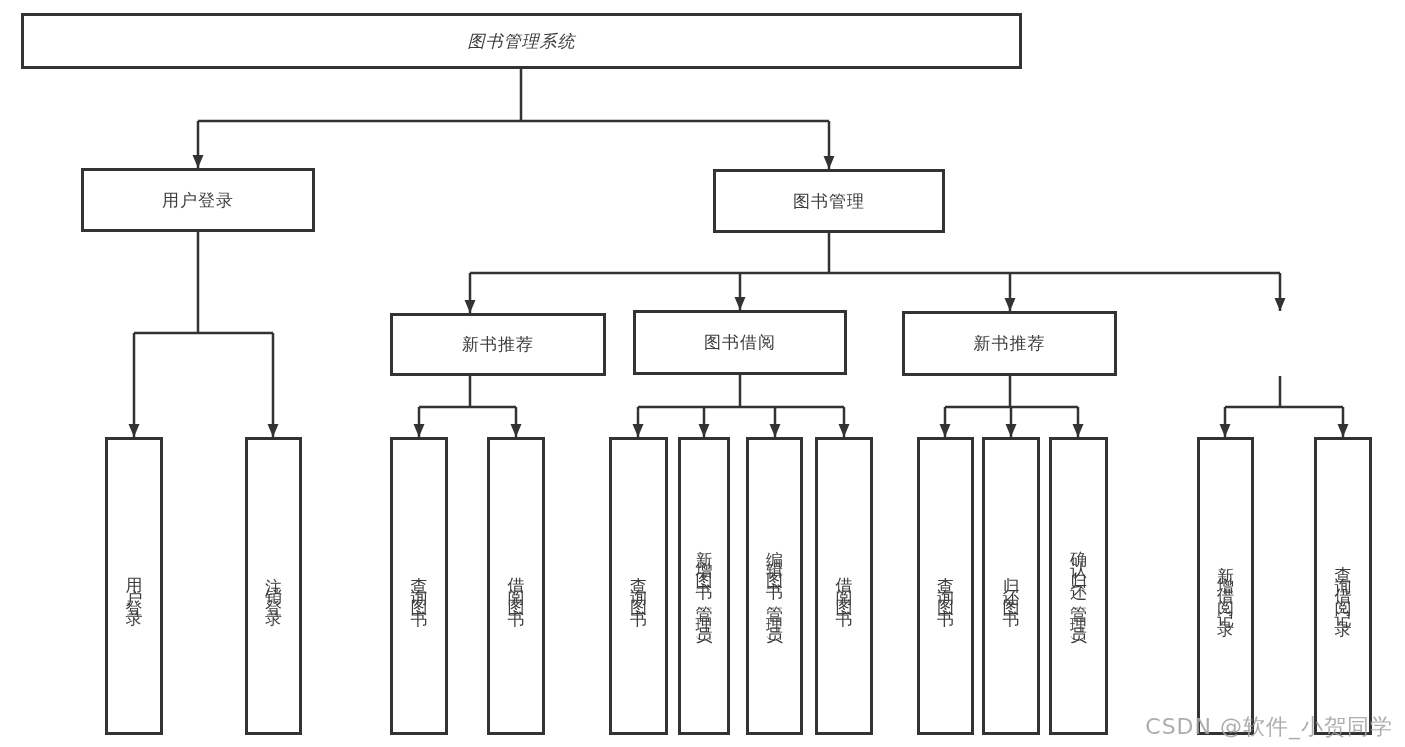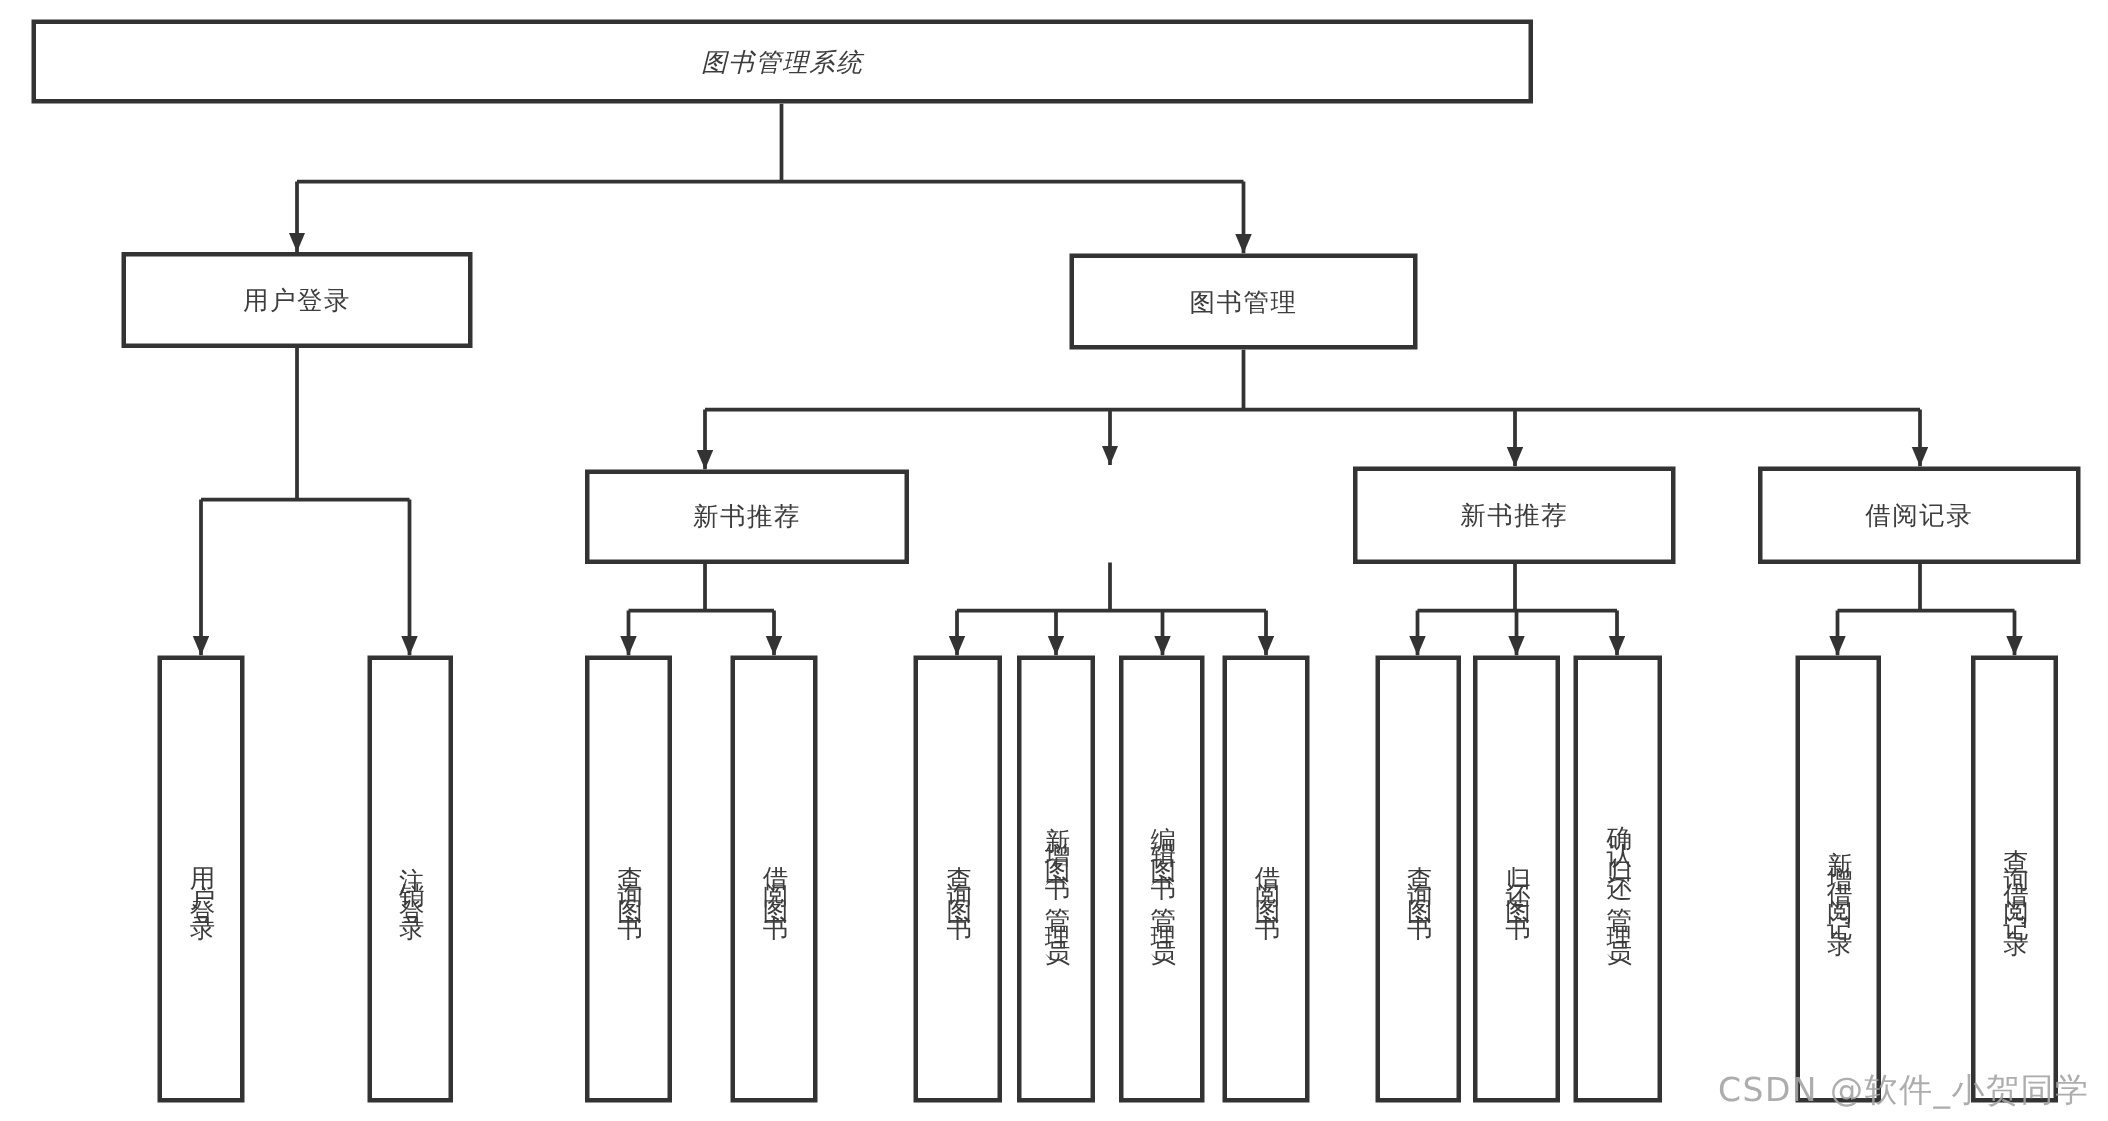--- a/index.html
+++ b/index.html
@@ -98,25 +98,25 @@
   <div class="node h" style="left:81px;top:168px;width:234px;height:64px;">
     <span class="lbl">用户登录</span>
   </div>
   <div class="node h" style="left:713px;top:169px;width:232px;height:64px;">
     <span class="lbl">图书管理</span>
   </div>
 
   <div class="node h" style="left:372px;top:313px;width:216px;height:63px;margin-left:18px;">
     <span class="lbl">新书推荐</span>
   </div>
+  <div class="node h" style="left:633px;top:310px;width:214px;height:65px;">
+    <span class="lbl">图书借阅</span>
+  </div>
   <div class="node h" style="left:902px;top:311px;width:215px;height:65px;">
     <span class="lbl">新书推荐</span>
-  </div>
-  <div class="node h" style="left:1172px;top:311px;width:215px;height:65px;">
-    <span class="lbl">借阅记录</span>
   </div>
 
   <div class="node v" style="left:105px;top:437px;width:58px;height:298px;">
     <span class="lbl">用户登录</span>
   </div>
   <div class="node v" style="left:245px;top:437px;width:57px;height:298px;">
     <span class="lbl">注销登录</span>
   </div>
 
   <div class="node v" style="left:390px;top:437px;width:58px;height:298px;">

